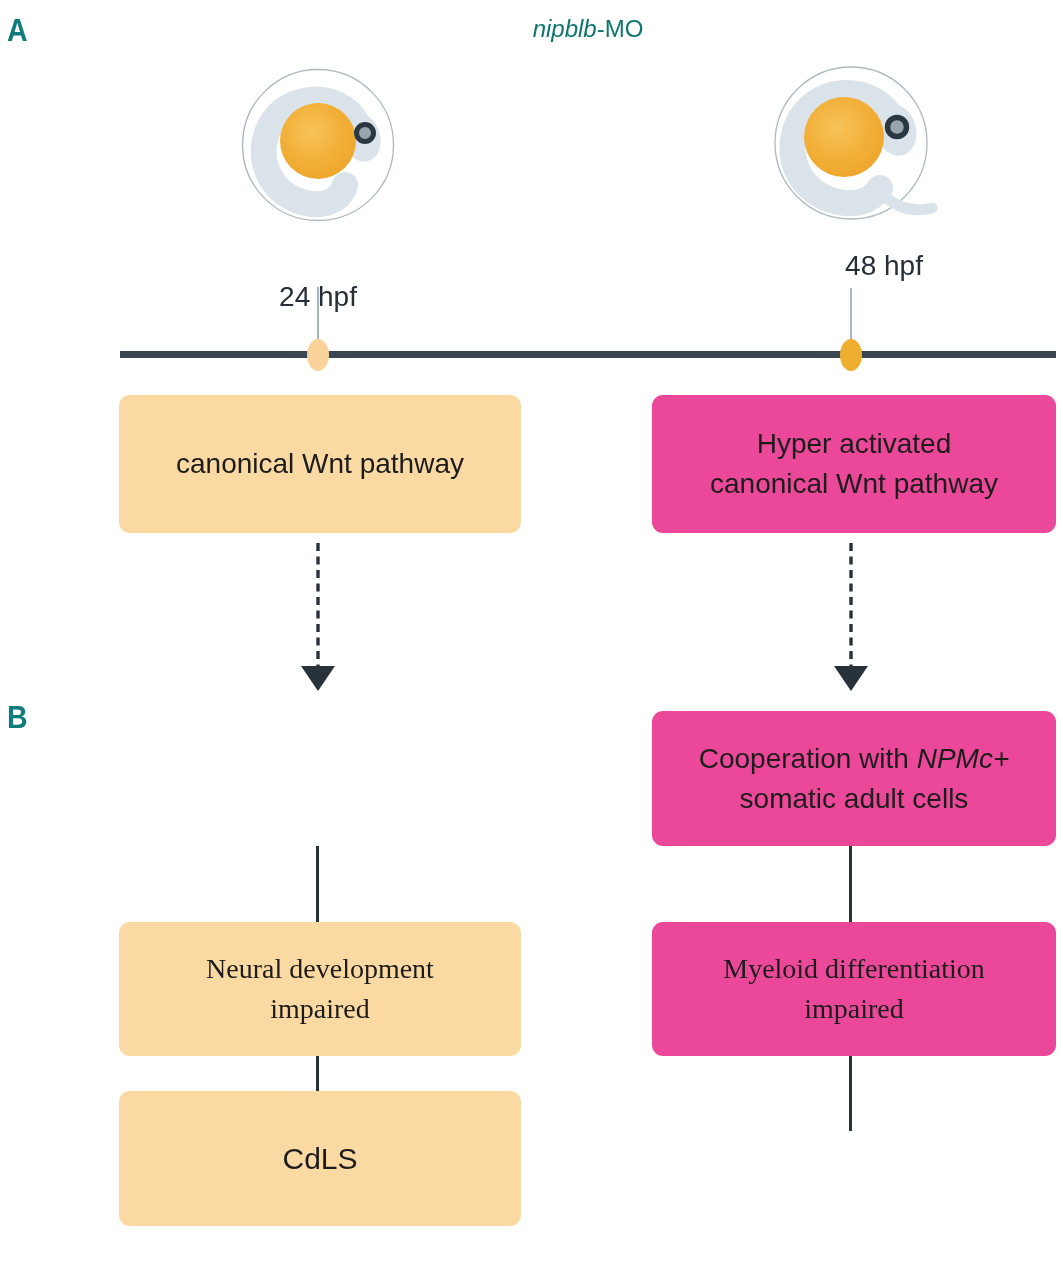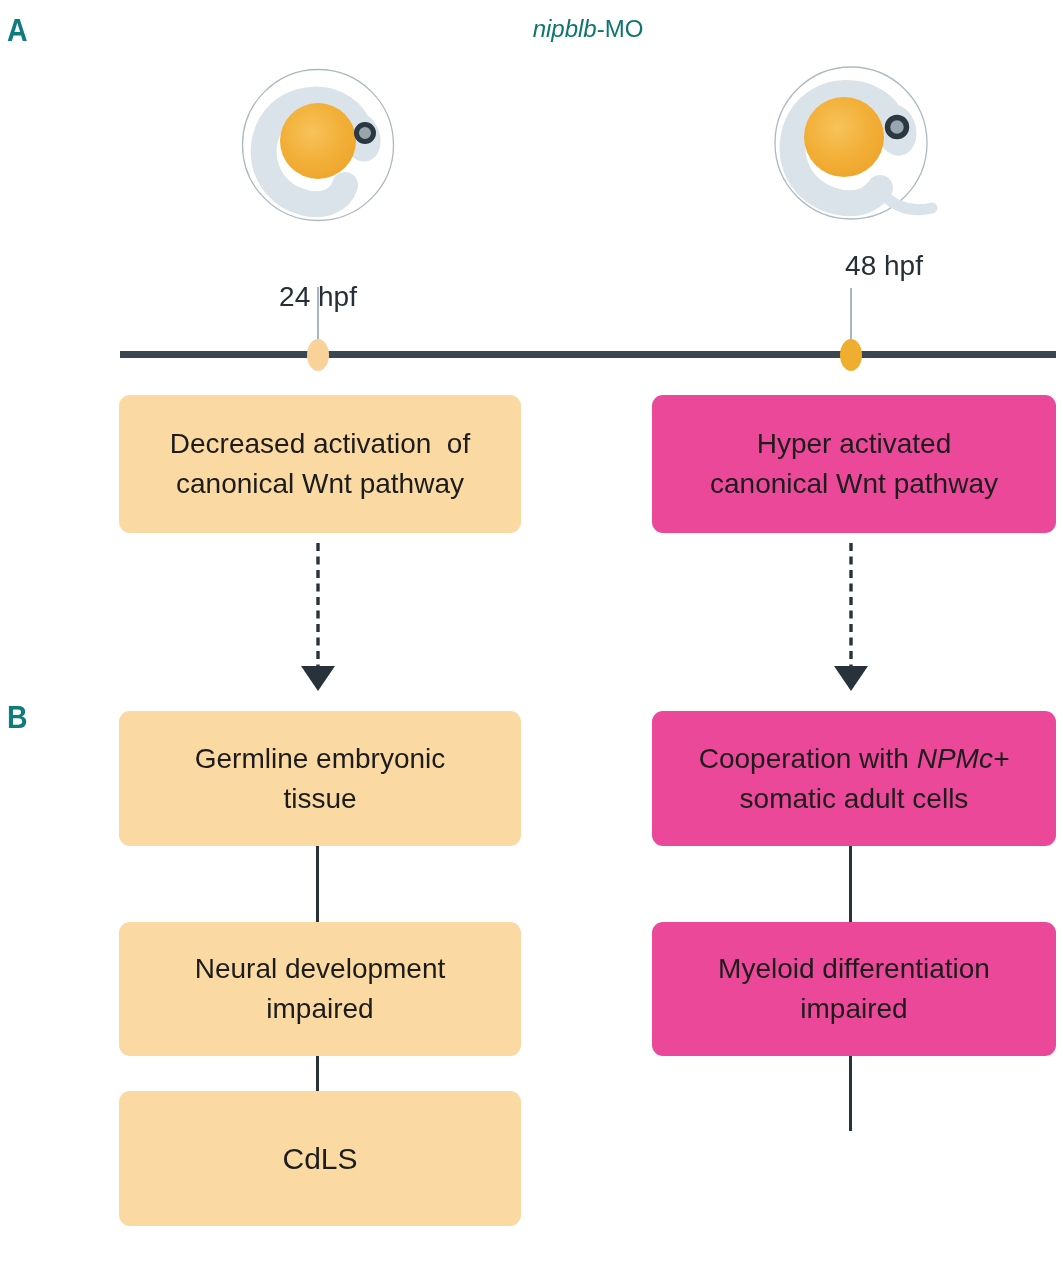--- a/index.html
+++ b/index.html
@@ -74,21 +74,21 @@
     color: #1c1c1c;
   }
   .box.light { background: #fbd9a3; }
   .box.dark  { background: #ec4899; }
   .box .line { display: block; white-space: pre-wrap; }
   .box .it { font-style: italic; }
   .col-left  { left: 119px; width: 402px; }
   .col-right { left: 652px; width: 404px; }
   .row1 { top: 395px;  height: 138px; }
   .row2 { top: 711px;  height: 135px; }
-  .row3 { top: 922px;  height: 134px; }
+  .row3 { top: 922px;  height: 134px; font-family: Liberation Serif, serif; }
   .row4 { top: 1091px; height: 135px; font-size: 30px; }
   .dashed-arrow { position: absolute; top: 540px; width: 36px; height: 154px; }
   .connector {
     position: absolute;
     width: 3px;
     background: #28323b;
   }
 </style>
 </head>
 <body>
@@ -135,41 +135,36 @@
   <div class="hpf-label" style="left:852px; top:250px;margin-left:32px;">48 hpf</div>
 
   <div class="drop-line" style="left:317px; top:287px; height:54px;"></div>
   <div class="drop-line" style="left:850px; top:288px; height:53px;"></div>
 
   <div class="timeline-bar"></div>
   <div class="timeline-dot dot-light" style="left:318px; top:355px;"></div>
   <div class="timeline-dot dot-dark" style="left:851px; top:355px;"></div>
 
   <div class="box light col-left row1">
-    <span class="line">Decreased activation  of</span>
     <span class="line">canonical Wnt pathway</span>
   </div>
   <div class="box dark col-right row1">
     <span class="line">Hyper activated</span>
     <span class="line">canonical Wnt pathway</span>
   </div>
 
   <svg class="dashed-arrow" style="left:300px;" viewBox="0 0 36 154">
     <line x1="18" y1="3" x2="18" y2="126" stroke="#28323b" stroke-width="3.4" stroke-dasharray="8 5.5"></line>
     <polygon points="1,126 35,126 18,151" fill="#28323b"></polygon>
   </svg>
   <svg class="dashed-arrow" style="left:833px;" viewBox="0 0 36 154">
     <line x1="18" y1="3" x2="18" y2="126" stroke="#28323b" stroke-width="3.4" stroke-dasharray="8 5.5"></line>
     <polygon points="1,126 35,126 18,151" fill="#28323b"></polygon>
   </svg>
 
-  <div class="box light col-left row2">
-    <span class="line">Germline embryonic</span>
-    <span class="line">tissue</span>
-  </div>
   <div class="box dark col-right row2">
     <span class="line"><span>Cooperation with </span><span class="it">NPMc+</span></span>
     <span class="line">somatic adult cells</span>
   </div>
 
   <div class="connector" style="left:316px; top:846px; height:76px;"></div>
   <div class="connector" style="left:849px; top:846px; height:76px;"></div>
 
   <div class="box light col-left row3">
     <span class="line">Neural development</span>

